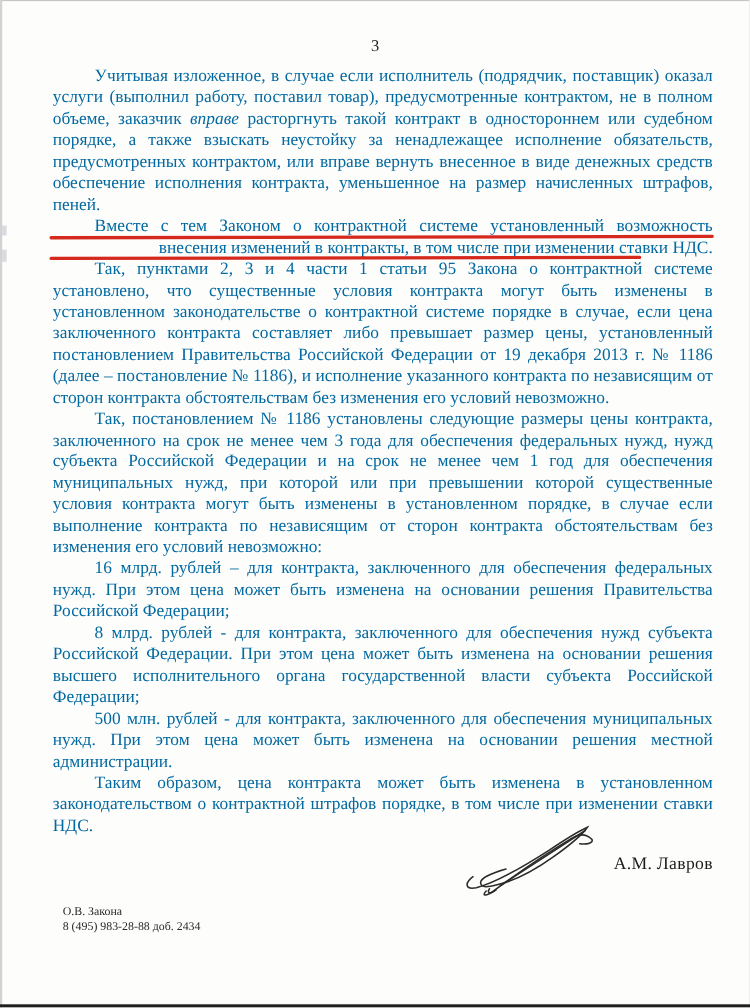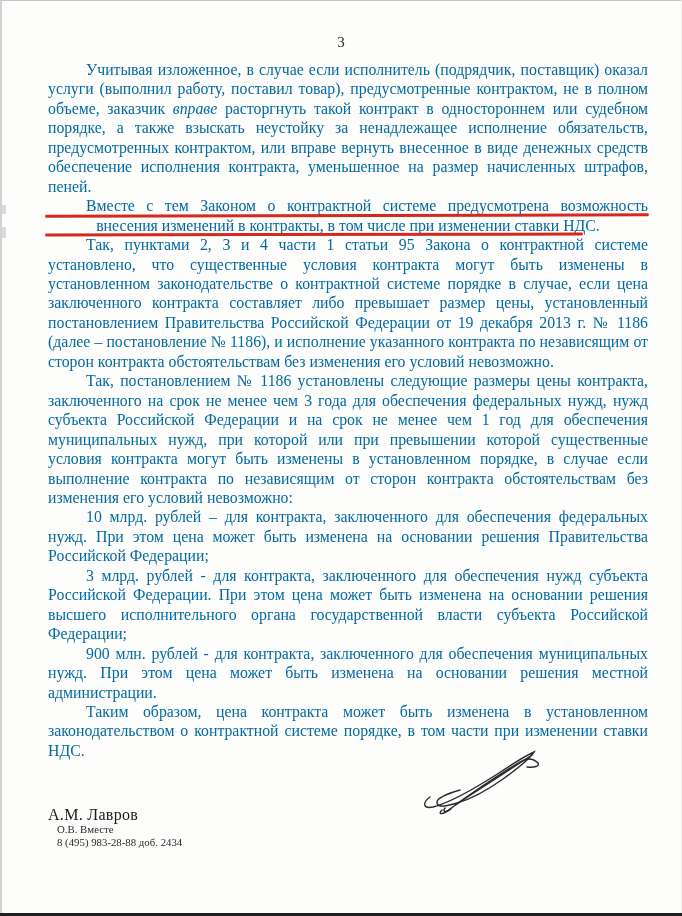--- a/index.html
+++ b/index.html
@@ -35,38 +35,38 @@
   }
   .doc-body p { margin: 0; text-indent: 38px; }
 
   .u-par { margin: 0; }
   .u-line { position: relative; }
   .u-line1 {
     text-indent: 38px;
     text-align: justify;
     text-align-last: justify;
   }
-  .u-line2 { text-align: center; }
+  .u-line2 { text-align: right; }
   .red-stroke {
     position: absolute;
     height: 3px;
     background: #d5291e;
     border-radius: 2px;
   }
   .red-stroke.s1 { left: -3px; width: 604px; bottom: -1px; transform: rotate(-0.12deg); }
   .red-stroke.s2 { left: -3px; width: 538px; bottom: -1px; transform: rotate(-0.10deg); }
 
   .signature-block {
     position: absolute; left: 418px; top: 748px;
     width: 145px; height: 72px;
   }
   .signature-block svg { display: block; }
   .signer-name {
-    position: absolute; left: 48px; top: 806px; width: 600px;
-    font-size: 16px; color: #1c1c1c;
+    position: absolute; left: 48px; top: 777px; width: 600px;
+    text-align: right; font-size: 16px; color: #1c1c1c;
     letter-spacing: 0.3px;
   }
 
   .footer {
     position: absolute; left: 57px; top: 823px;
     font-size: 10.8px; line-height: 13px; color: #2a2a2a;
   }
 
   .scan-artifact { position: absolute; background: #b9bec6; opacity: 0.55; }
   .scan-artifact.a1 { left: 2px; top: 205px; width: 4px; height: 9px; }
@@ -83,41 +83,41 @@
 
   <div class="scan-artifact a1"></div>
   <div class="scan-artifact a2"></div>
 
   <div class="page-number">3</div>
 
   <div class="doc-body">
     <p><span>Учитывая изложенное, в случае если исполнитель (подрядчик, поставщик) оказал услуги (выполнил работу, поставил товар), предусмотренные контрактом, не в полном объеме, заказчик </span><i>вправе</i><span> расторгнуть такой контракт в одностороннем или судебном порядке, а также взыскать неустойку за ненадлежащее исполнение обязательств, предусмотренных контрактом, или вправе вернуть внесенное в виде денежных средств обеспечение исполнения контракта, уменьшенное на размер начисленных штрафов, пеней.</span></p>
 
     <div class="u-par">
-      <div class="u-line u-line1"><span>Вместе с тем Законом о контрактной системе предусмотрена возможность</span><div class="red-stroke s1"></div></div>
+      <div class="u-line u-line1"><span>Вместе с тем Законом о контрактной системе установленный возможность</span><div class="red-stroke s1"></div></div>
       <div class="u-line u-line2"><span>внесения изменений в контракты, в том числе при изменении ставки НДС.</span><div class="red-stroke s2"></div></div>
     </div>
 
     <p>Так, пунктами 2, 3 и 4 части 1 статьи 95 Закона о контрактной системе установлено, что существенные условия контракта могут быть изменены в установленном законодательстве о контрактной системе порядке в случае, если цена заключенного контракта составляет либо превышает размер цены, установленный постановлением Правительства Российской Федерации от 19 декабря 2013 г. № 1186 (далее – постановление № 1186), и исполнение указанного контракта по независящим от сторон контракта обстоятельствам без изменения его условий невозможно.</p>
     <p>Так, постановлением № 1186 установлены следующие размеры цены контракта, заключенного на срок не менее чем 3 года для обеспечения федеральных нужд, нужд субъекта Российской Федерации и на срок не менее чем 1 год для обеспечения муниципальных нужд, при которой или при превышении которой существенные условия контракта могут быть изменены в установленном порядке, в случае если выполнение контракта по независящим от сторон контракта обстоятельствам без изменения его условий невозможно:</p>
-    <p>10 млрд. рублей – для контракта, заключенного для обеспечения федеральных нужд. При этом цена может быть изменена на основании решения Правительства Российской Федерации;</p>
-    <p>3 млрд. рублей - для контракта, заключенного для обеспечения нужд субъекта Российской Федерации. При этом цена может быть изменена на основании решения высшего исполнительного органа государственной власти субъекта Российской Федерации;</p>
-    <p>900 млн. рублей - для контракта, заключенного для обеспечения муниципальных нужд. При этом цена может быть изменена на основании решения местной администрации.</p>
-    <p>Таким образом, цена контракта может быть изменена в установленном законодательством о контрактной системе порядке, в том части при изменении ставки НДС.</p>
+    <p>16 млрд. рублей – для контракта, заключенного для обеспечения федеральных нужд. При этом цена может быть изменена на основании решения Правительства Российской Федерации;</p>
+    <p>8 млрд. рублей - для контракта, заключенного для обеспечения нужд субъекта Российской Федерации. При этом цена может быть изменена на основании решения высшего исполнительного органа государственной власти субъекта Российской Федерации;</p>
+    <p>500 млн. рублей - для контракта, заключенного для обеспечения муниципальных нужд. При этом цена может быть изменена на основании решения местной администрации.</p>
+    <p>Таким образом, цена контракта может быть изменена в установленном законодательством о контрактной штрафов порядке, в том числе при изменении ставки НДС.</p>
   </div>
 
   <div class="signature-block">
     <svg width="145" height="72" viewBox="0 0 145 72">
       <g fill="none" stroke="#2b2b2b" stroke-width="1.4" stroke-linecap="round">
         <path d="M12,49 C4,55 5,61 15,59 C31,55 56,41 81,25 C96,15 109,7 116,4 C112,10 99,21 85,31 C71,41 53,51 39,55 C29,58 20,60 19,55 C18,51 28,46 42,42"></path>
         <path d="M24,62 C19,67 25,67 32,61 C47,50 77,29 102,14 C110,9 116,11 120,15 C122,18 116,20 109,19"></path>
         <path d="M37,57 C62,41 92,21 114,7"></path>
         <path d="M27,60 C24,64 28,65 33,61"></path>
       </g>
     </svg>
   </div>
   <div class="signer-name">А.М. Лавров</div>
 
   <div class="footer">
-    <div>О.В. Вместе</div>
+    <div>О.В. Закона</div>
     <div>8 (495) 983-28-88 доб. 2434</div>
   </div>
 </div>
 
 </body></html>

